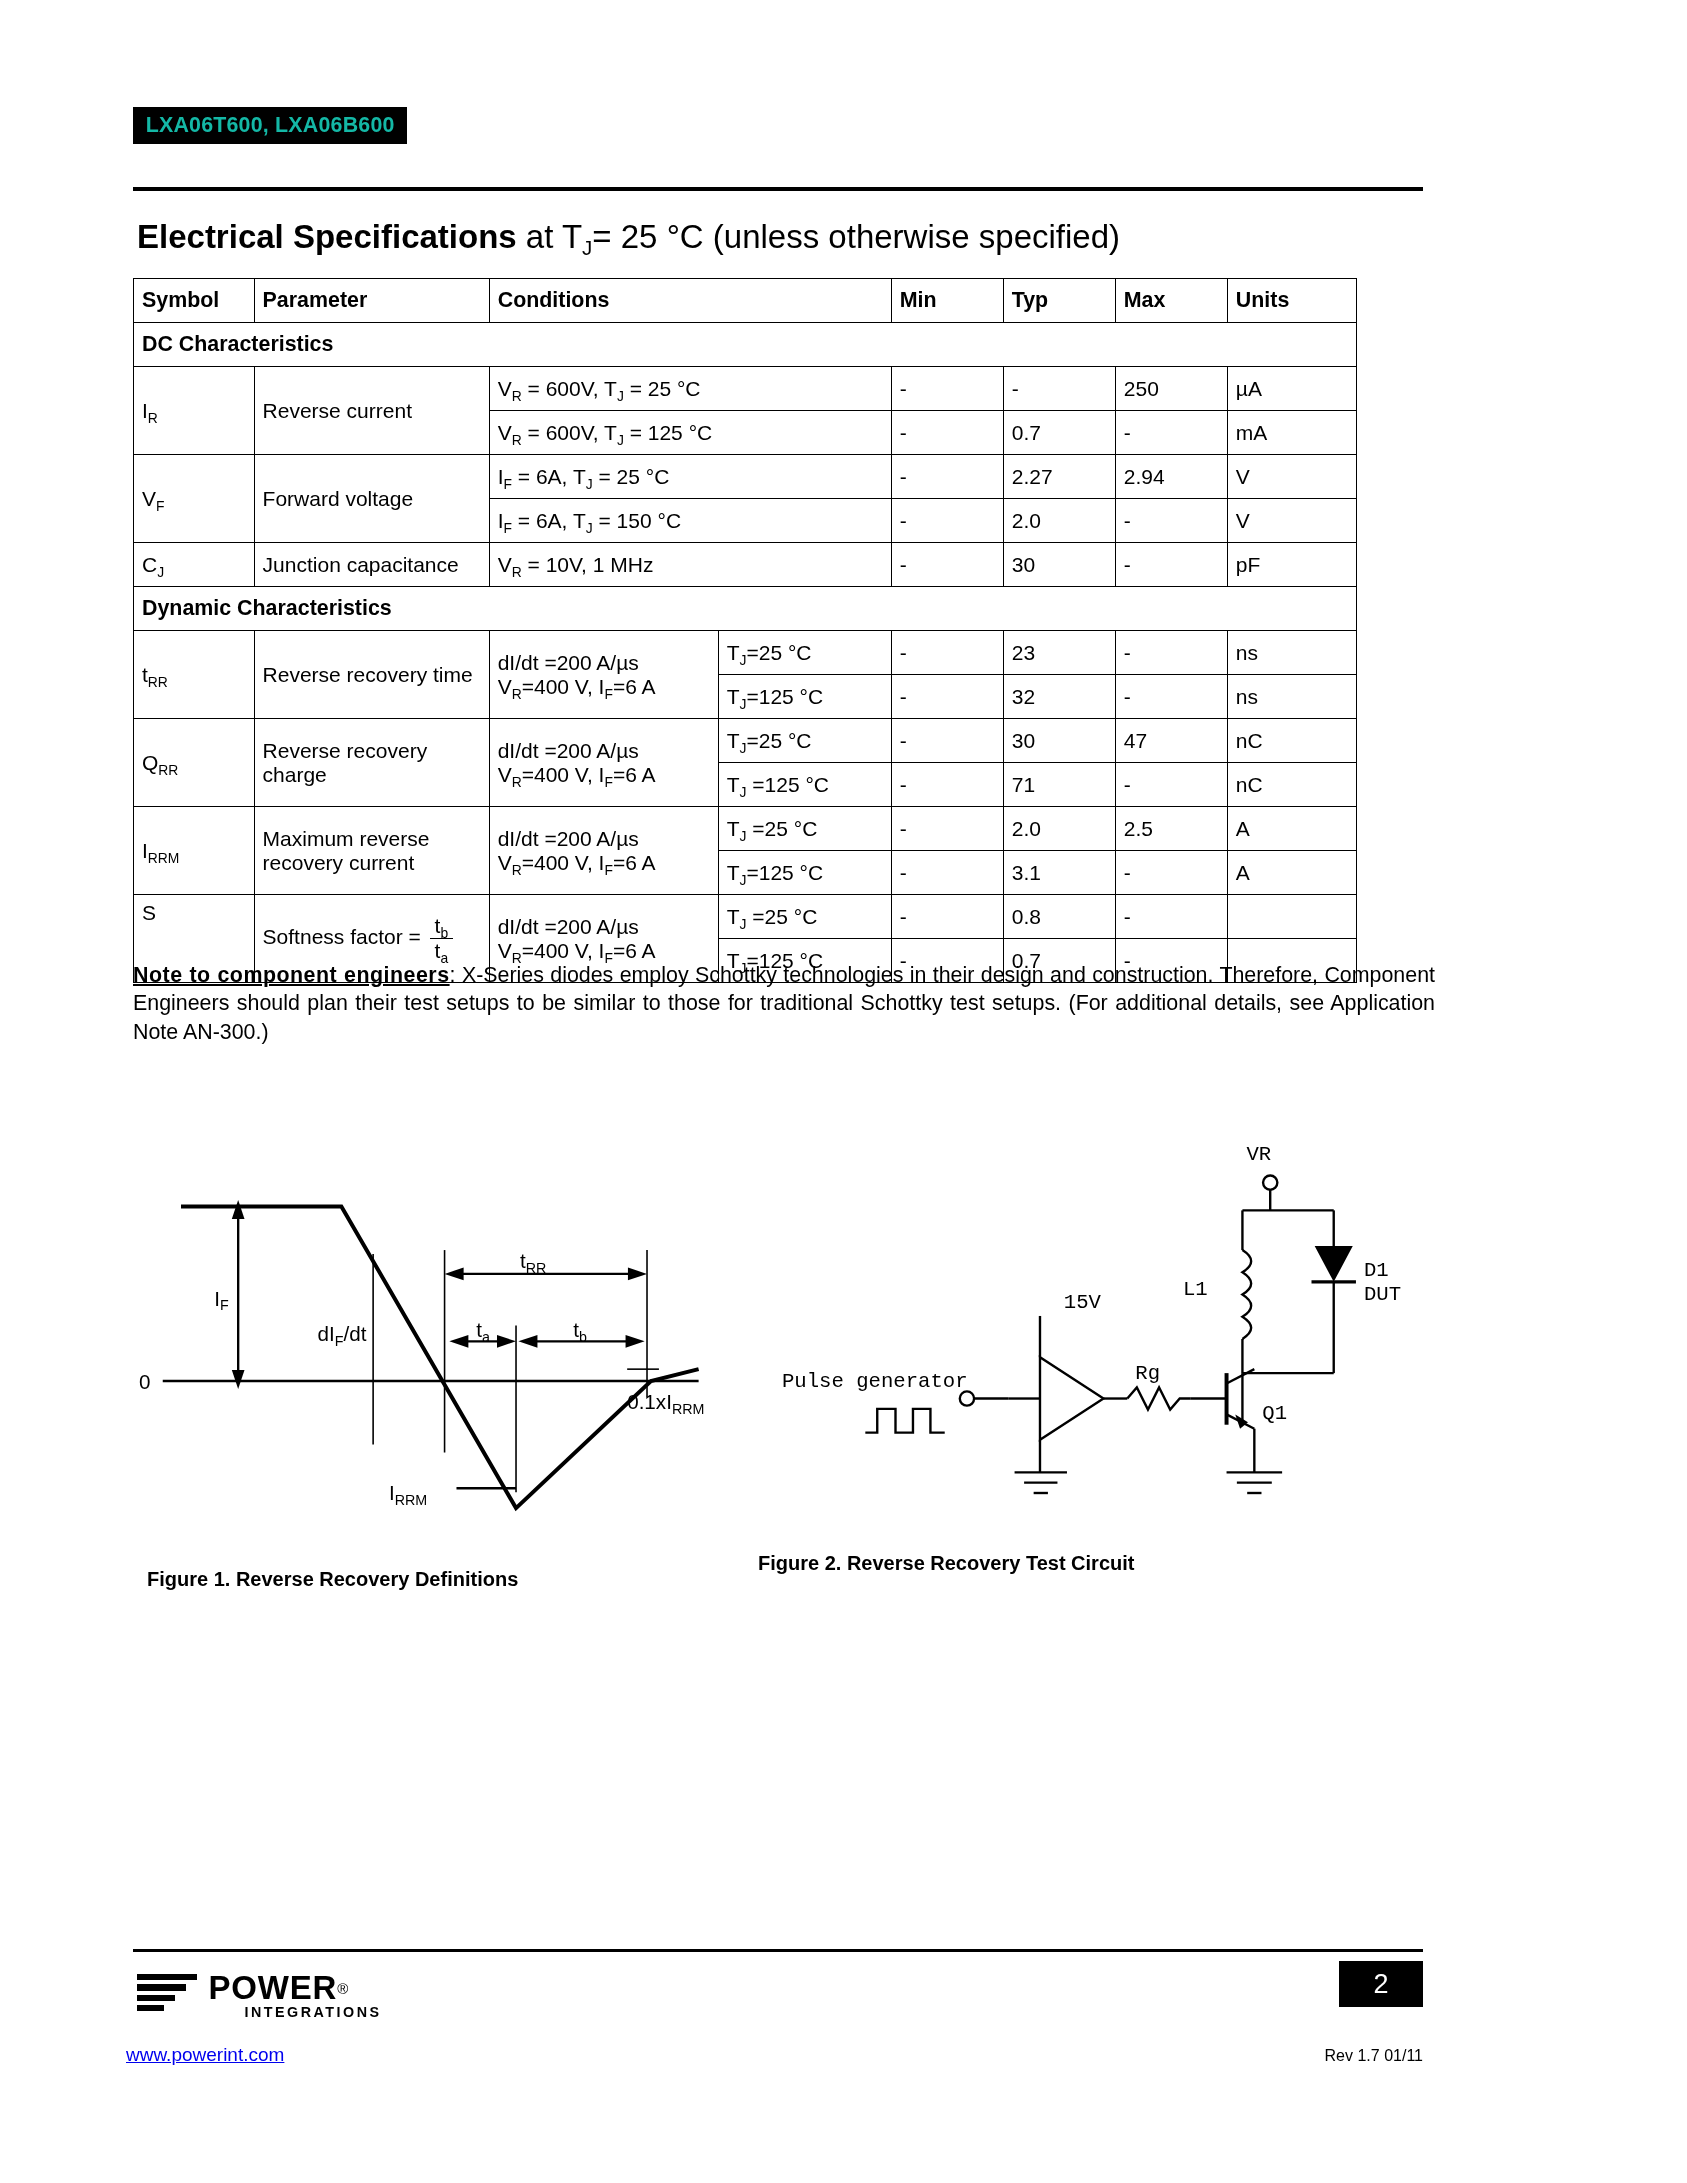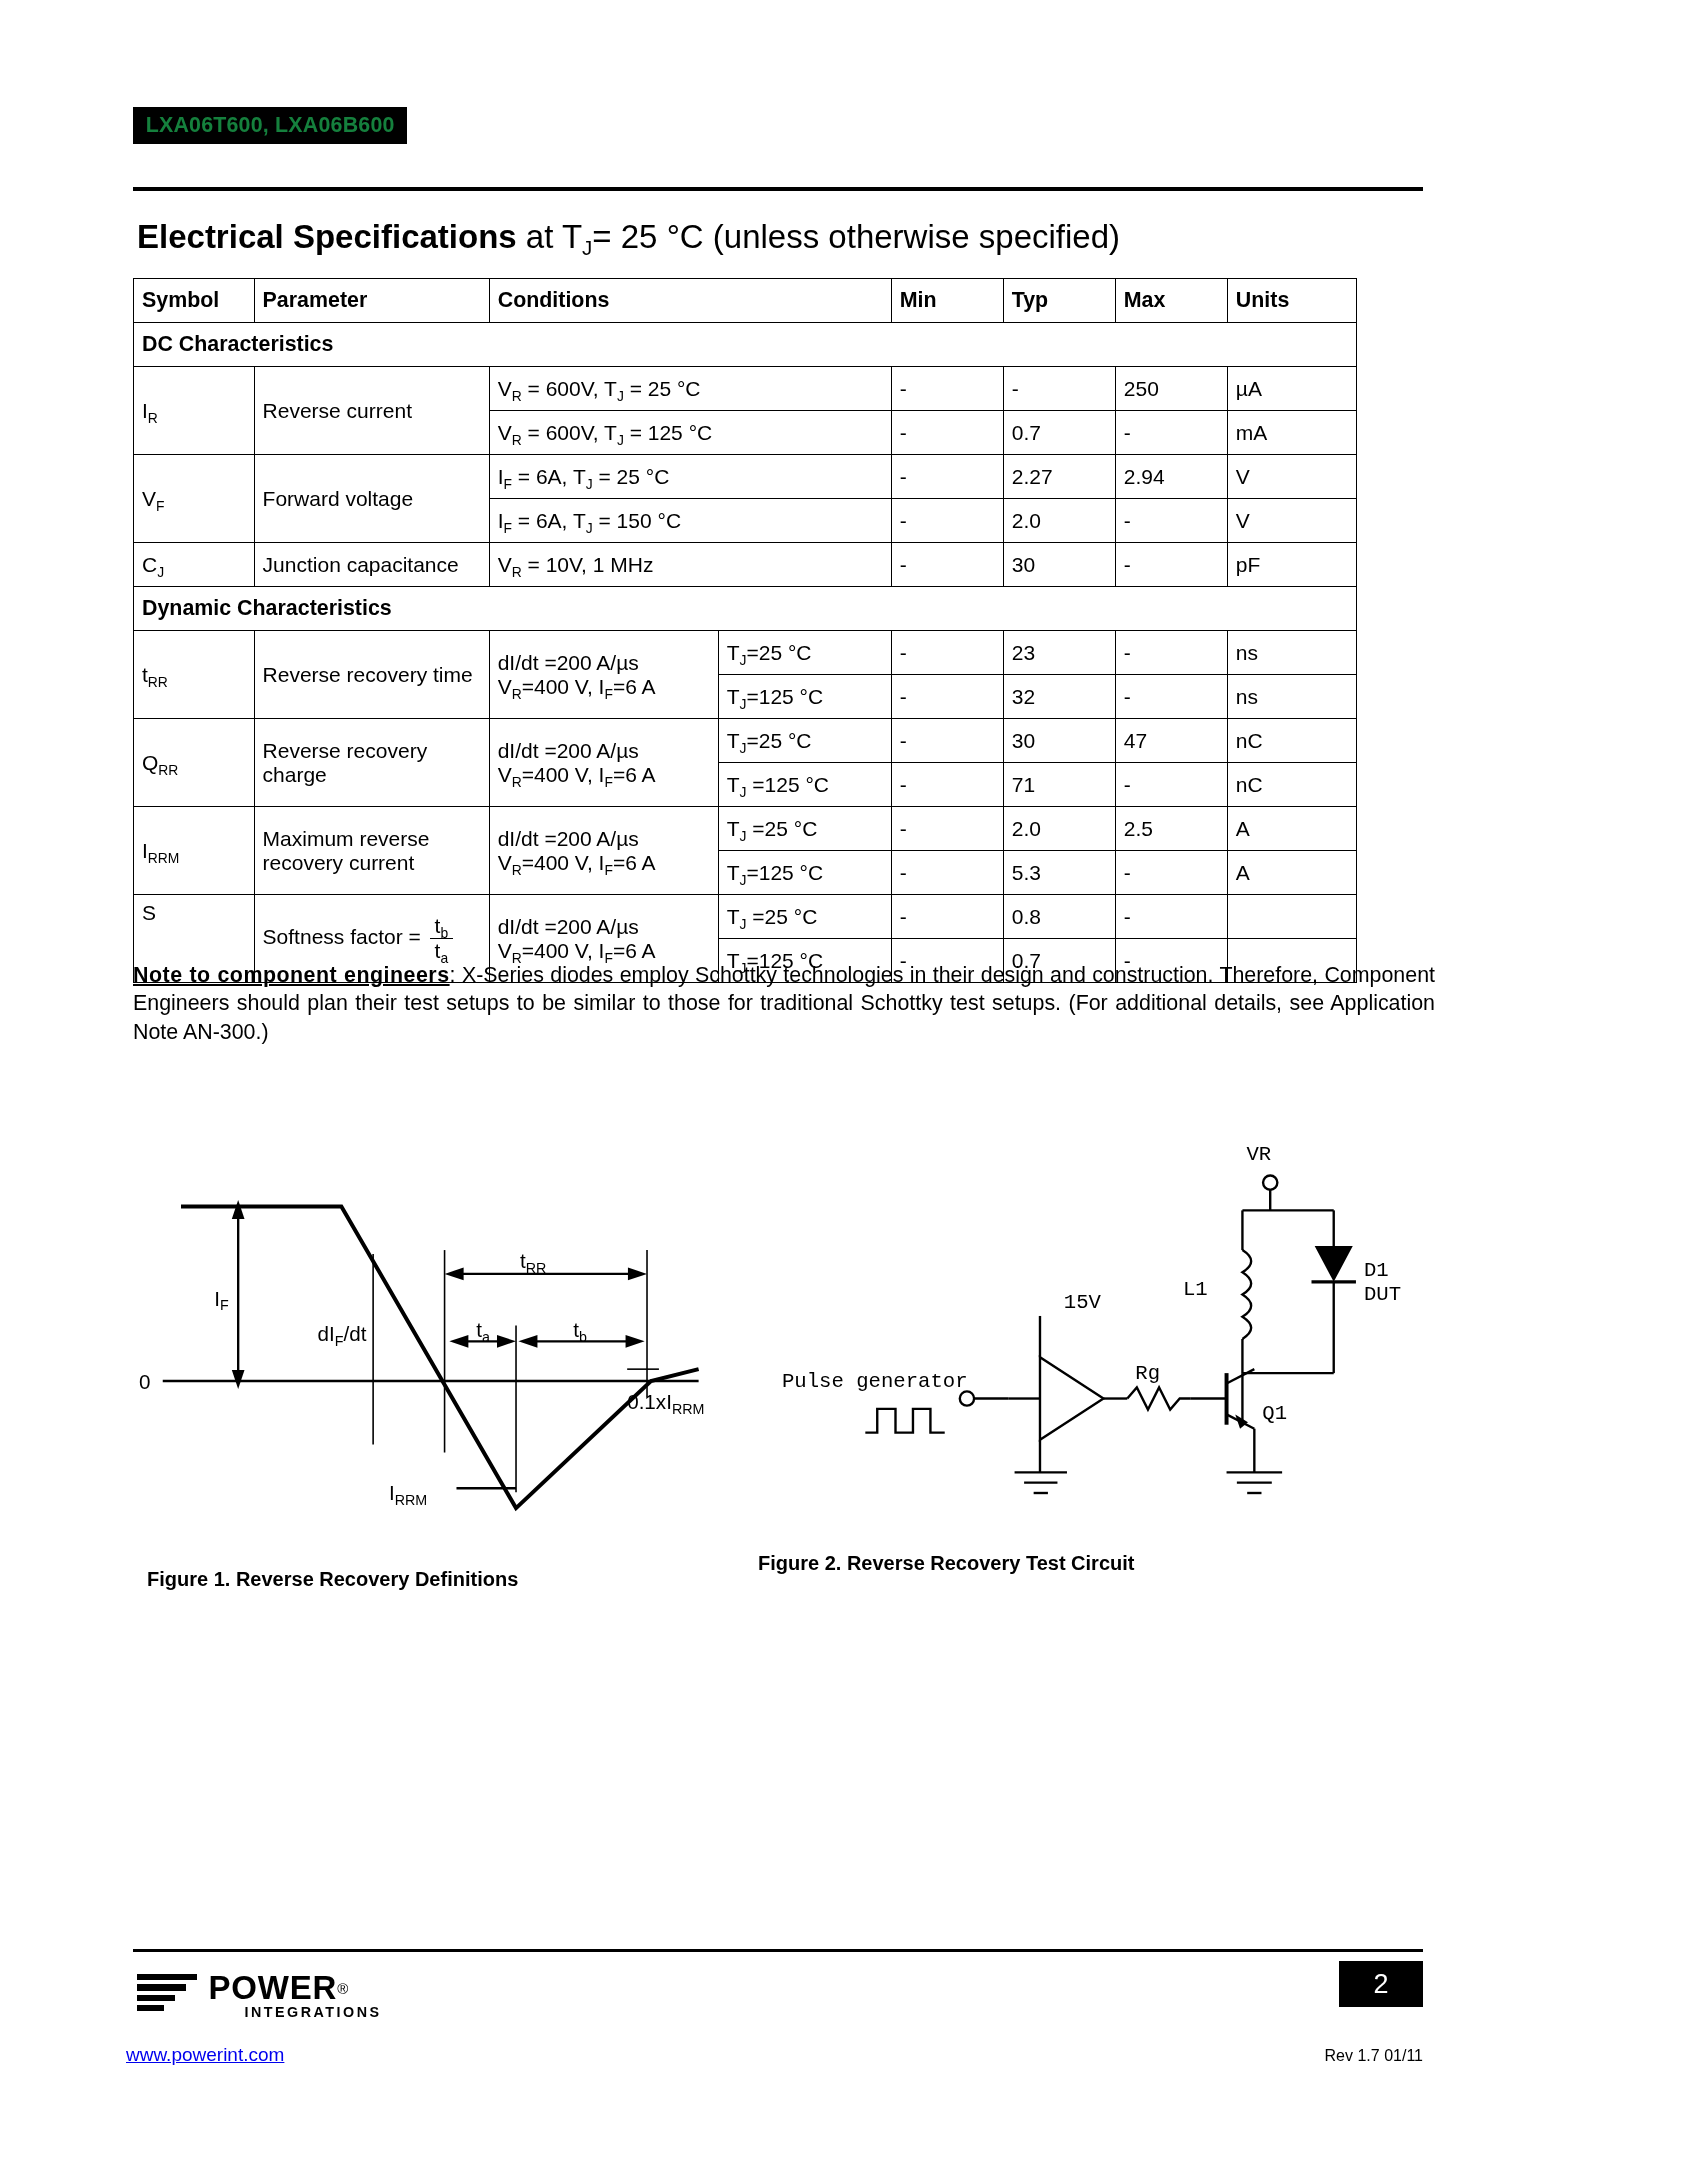--- a/index.html
+++ b/index.html
@@ -2,21 +2,21 @@
 <html style="font-size:12.7px"><head>
 <meta charset="utf-8">
 <style>
   html,body{margin:0;padding:0;background:#ffffff;}
   body{width:1687px;height:2183px;font-family:"Liberation Sans",sans-serif;color:#000;position:relative;}
   .page{position:absolute;inset:0;}
 
   
   .part-label{
     position:absolute;left:133px;top:107px;
-    background:#000;color:#15803d;font-weight:bold;font-size:21.4px;
+    background:#000;color:#14b8a6;font-weight:bold;font-size:21.4px;
     padding:5.6px 12.7px 6.4px 12.7px;letter-spacing:0.2px;
   }
   .hdr-rule{position:absolute;left:133px;top:187px;width:1290px;height:4px;background:#000;}
 
   
   .sec-title{position:absolute;left:137px;top:218px;font-size:33px;}
   .sec-title b{font-weight:bold;}
   .sub{font-size:.62em;vertical-align:-0.33em;}
 
   
@@ -198,21 +198,21 @@
         </td>
         <td>T<sub>J</sub> =25 °C</td>
         <td class="c">-</td>
         <td class="c">2.0</td>
         <td class="c">2.5</td>
         <td class="c">A</td>
       </tr>
       <tr>
         <td>T<sub>J</sub>=125 °C</td>
         <td class="c">-</td>
-        <td class="c">5.3</td>
+        <td class="c">3.1</td>
         <td class="c">-</td>
         <td class="c">A</td>
       </tr>
 
       <tr>
         <td rowspan="2" style="vertical-align:top;padding-top:6.4px;">S</td>
         <td rowspan="2">
           <span>Softness factor =</span>
           <span class="frac">
             <span class="num">t<sub>b</sub></span>

